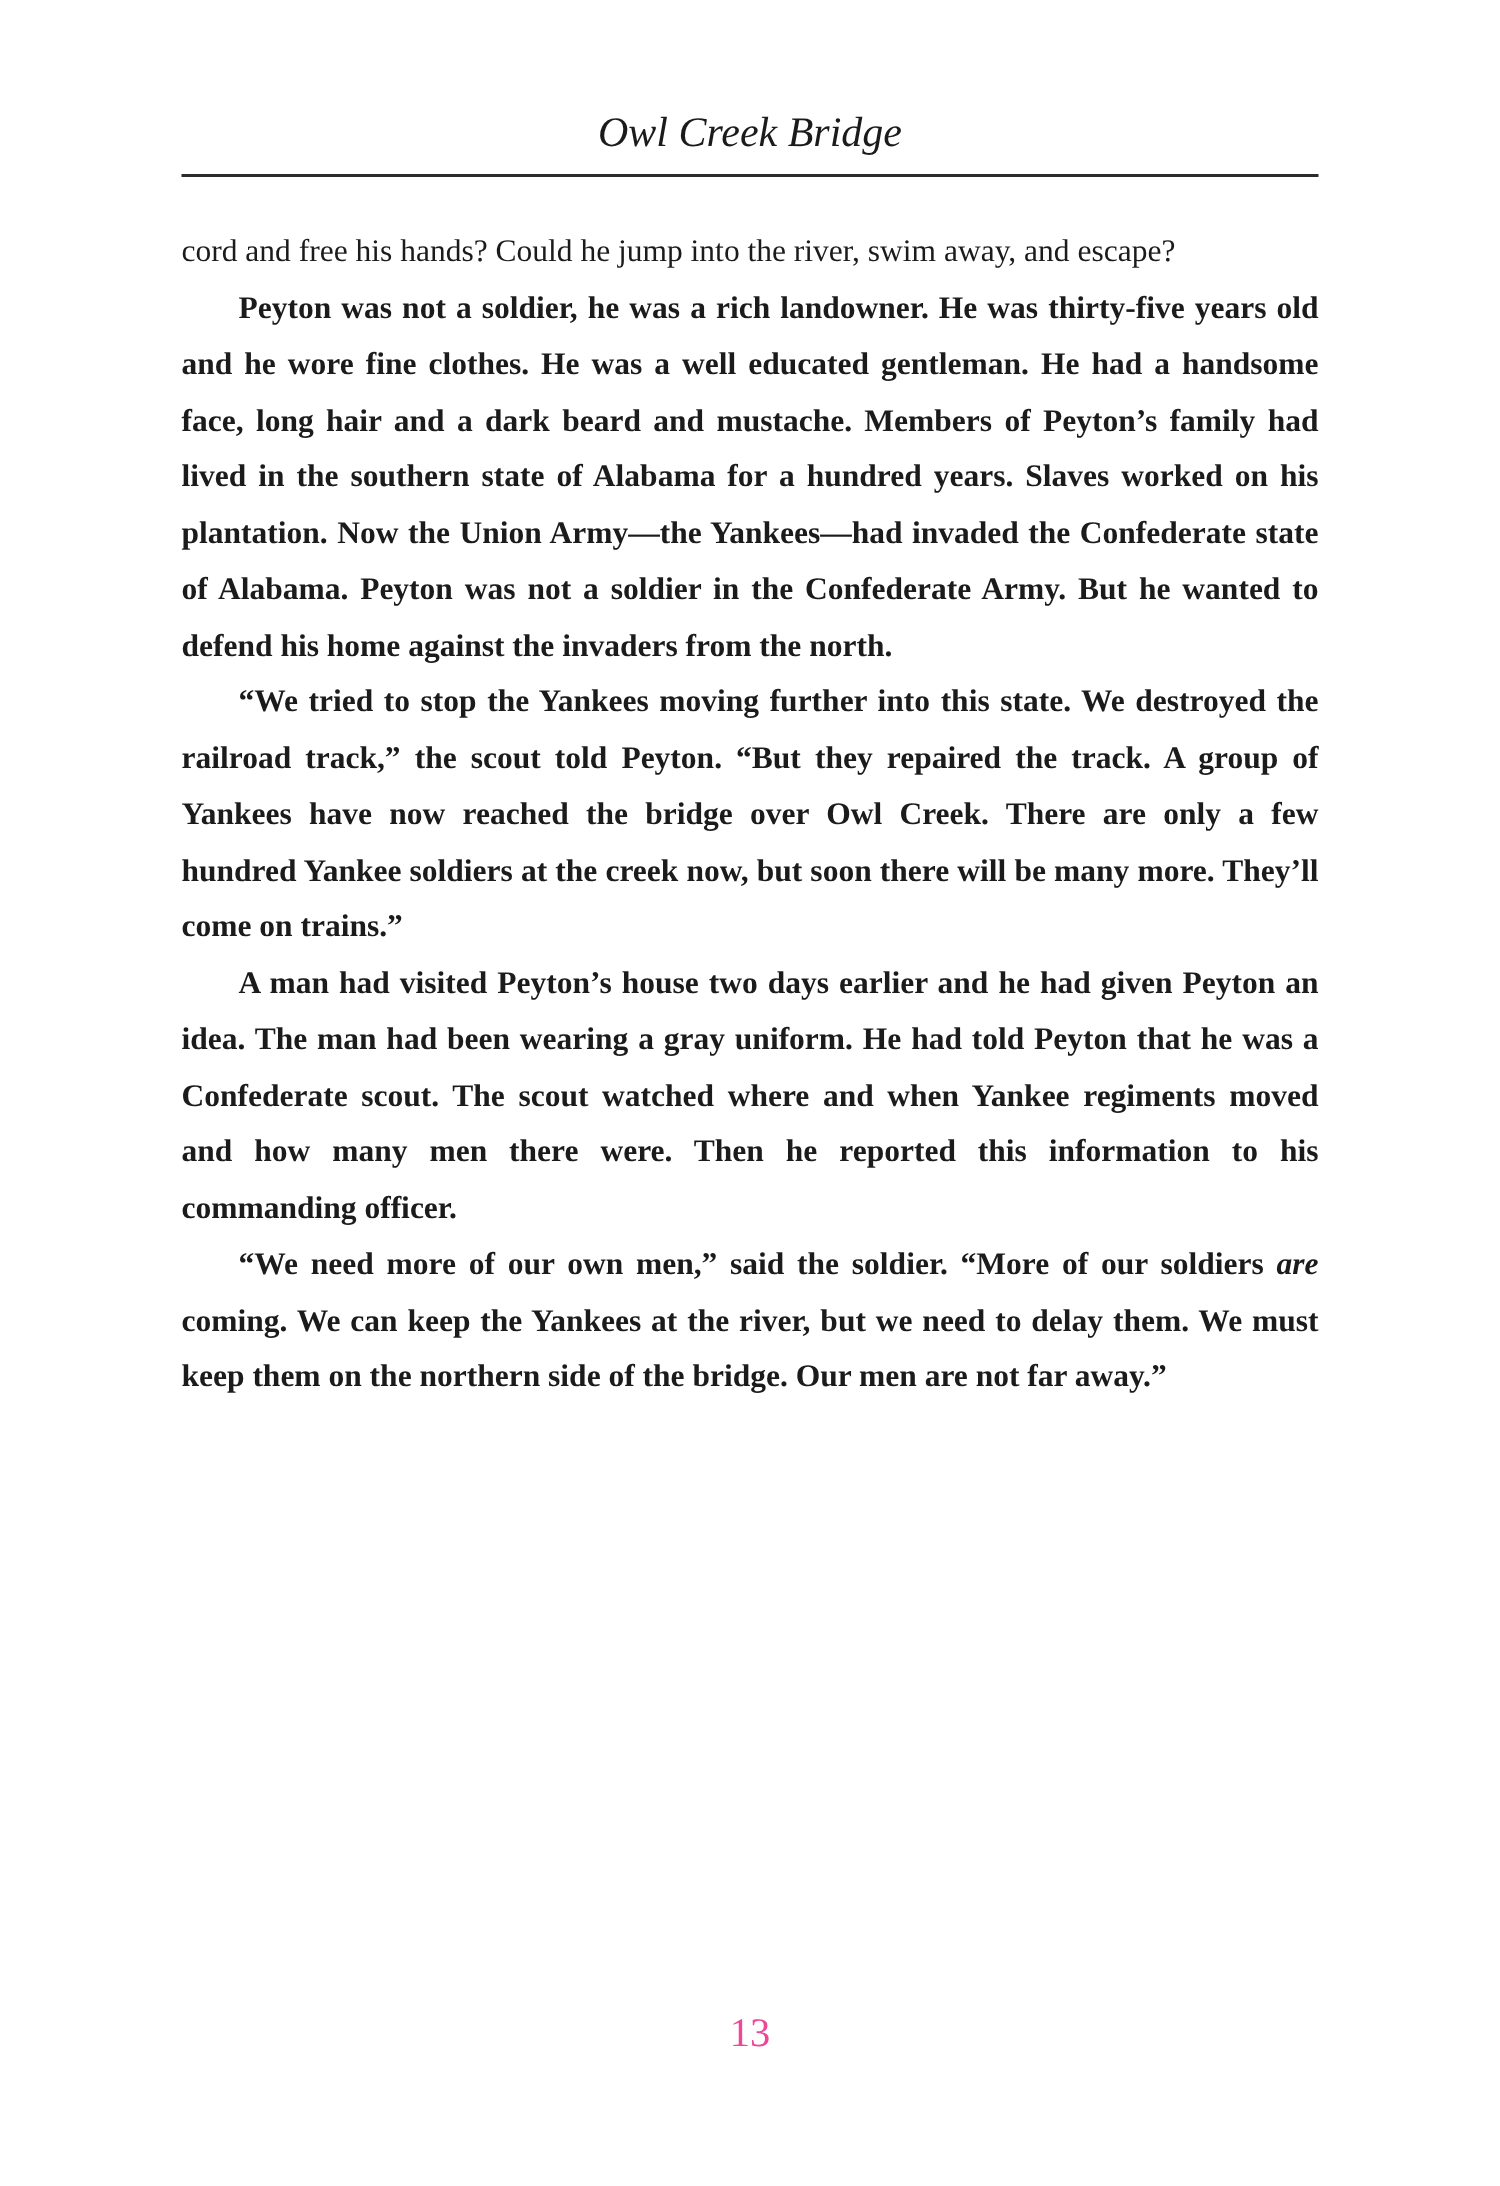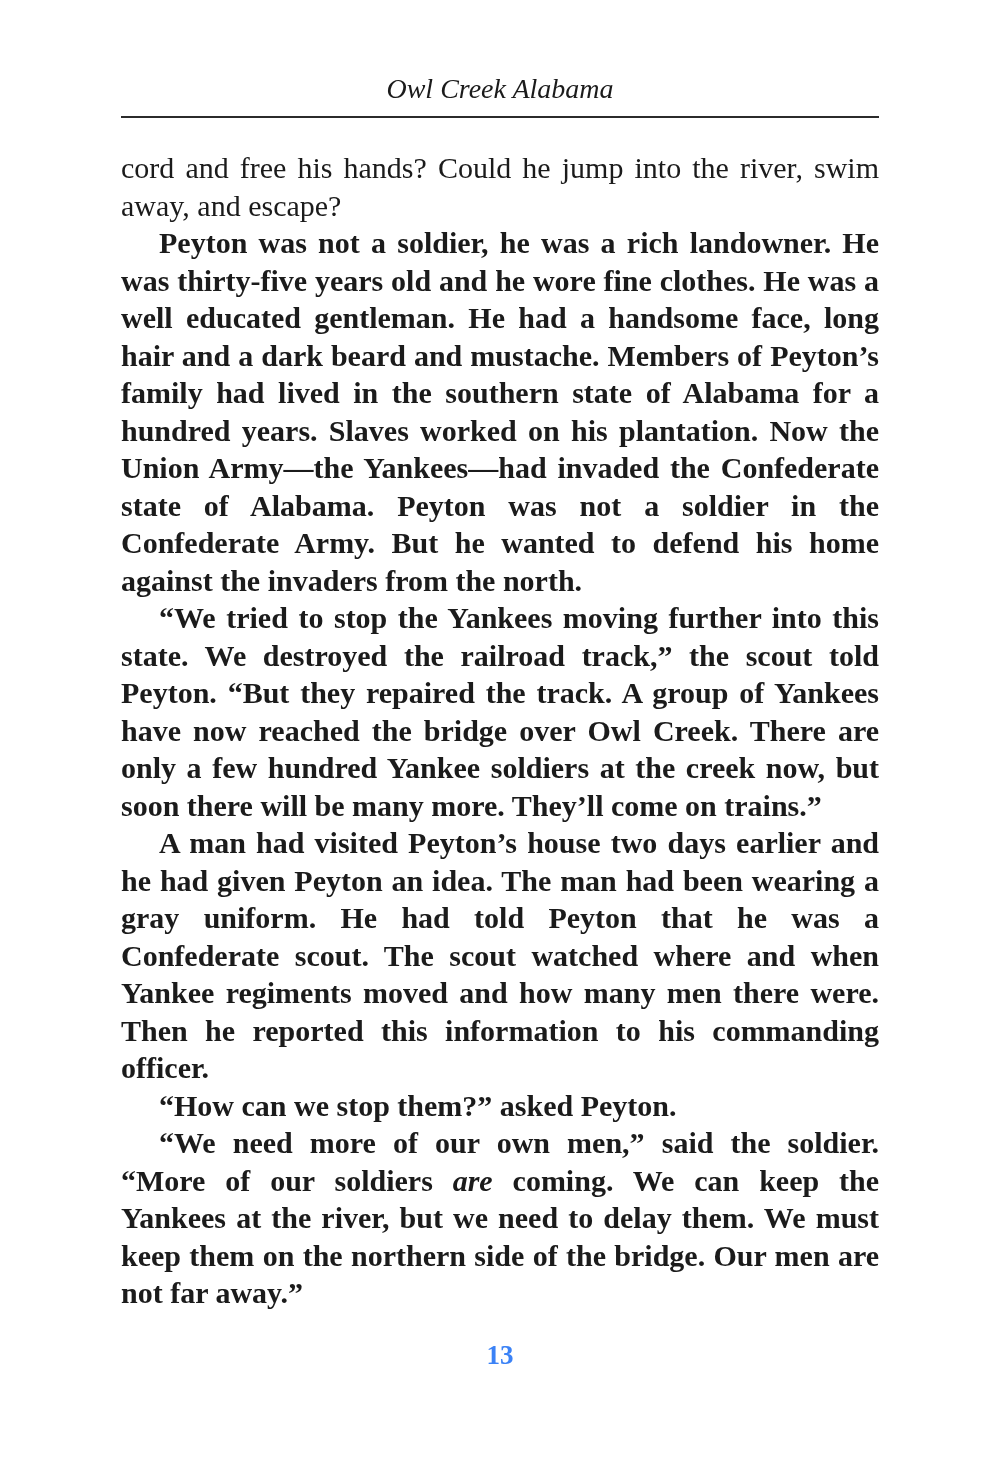--- a/index.html
+++ b/index.html
@@ -29,55 +29,53 @@
     color: #1b1b1b;
   }
   .header-rule {
     margin-top: 10px;
     height: 2px;
     background: #2b2b2b;
     border: none;
   }
   .body-text {
     margin-top: 31px;
-    font-size: 30px;
+    font-size: 21px;
     line-height: 37.5px;
   }
   .body-text p {
     margin: 0;
     text-align: justify;
   }
   .body-text p.indent {
     text-indent: 38px;
     font-weight: bold;
   }
   .italic {
     font-style: italic;
   }
   .page-footer {
     position: absolute;
     top: 1340px;
     left: 0;
     right: 0;
     text-align: center;
     font-size: 27px;
-    color: #3b82f6;
-    font-weight: bold;
+    color: #ec4899;
   }
 </style>
 </head>
 <body>
 
 <div class="page">
   <div class="content-column">
-    <div class="running-header">Owl Creek Alabama</div>
+    <div class="running-header">Owl Creek Bridge</div>
     <div class="header-rule"></div>
     <div class="body-text">
         <p class=""><span>cord and free his hands? Could he jump into the river, swim away, and escape?</span></p>
         <p class="indent"><span>Peyton was not a soldier, he was a rich landowner. He was thirty-five years old and he wore fine clothes. He was a well educated gentleman. He had a handsome face, long hair and a dark beard and mustache. Members of Peyton’s family had lived in the southern state of Alabama for a hundred years. Slaves worked on his plantation. Now the Union Army—the Yankees—had invaded the Confederate state of Alabama. Peyton was not a soldier in the Confederate Army. But he wanted to defend his home against the invaders from the north.</span></p>
         <p class="indent"><span>“We tried to stop the Yankees moving further into this state. We destroyed the railroad track,” the scout told Peyton. “But they repaired the track. A group of Yankees have now reached the bridge over Owl Creek. There are only a few hundred Yankee soldiers at the creek now, but soon there will be many more. They’ll come on trains.”</span></p>
         <p class="indent"><span>A man had visited Peyton’s house two days earlier and he had given Peyton an idea. The man had been wearing a gray uniform. He had told Peyton that he was a Confederate scout. The scout watched where and when Yankee regiments moved and how many men there were. Then he reported this information to his commanding officer.</span></p>
-        <p class="indent"><span>“How can we stop them?” asked Peyton.</span></p>
         <p class="indent"><span>“We need more of our own men,” said the soldier. “More of our soldiers </span><span class="italic">are</span><span> coming. We can keep the Yankees at the river, but we need to delay them. We must keep them on the northern side of the bridge. Our men are not far away.”</span></p>
       </div>
   </div>
   <div class="page-footer">13</div>
 </div>
 
 </body></html>

